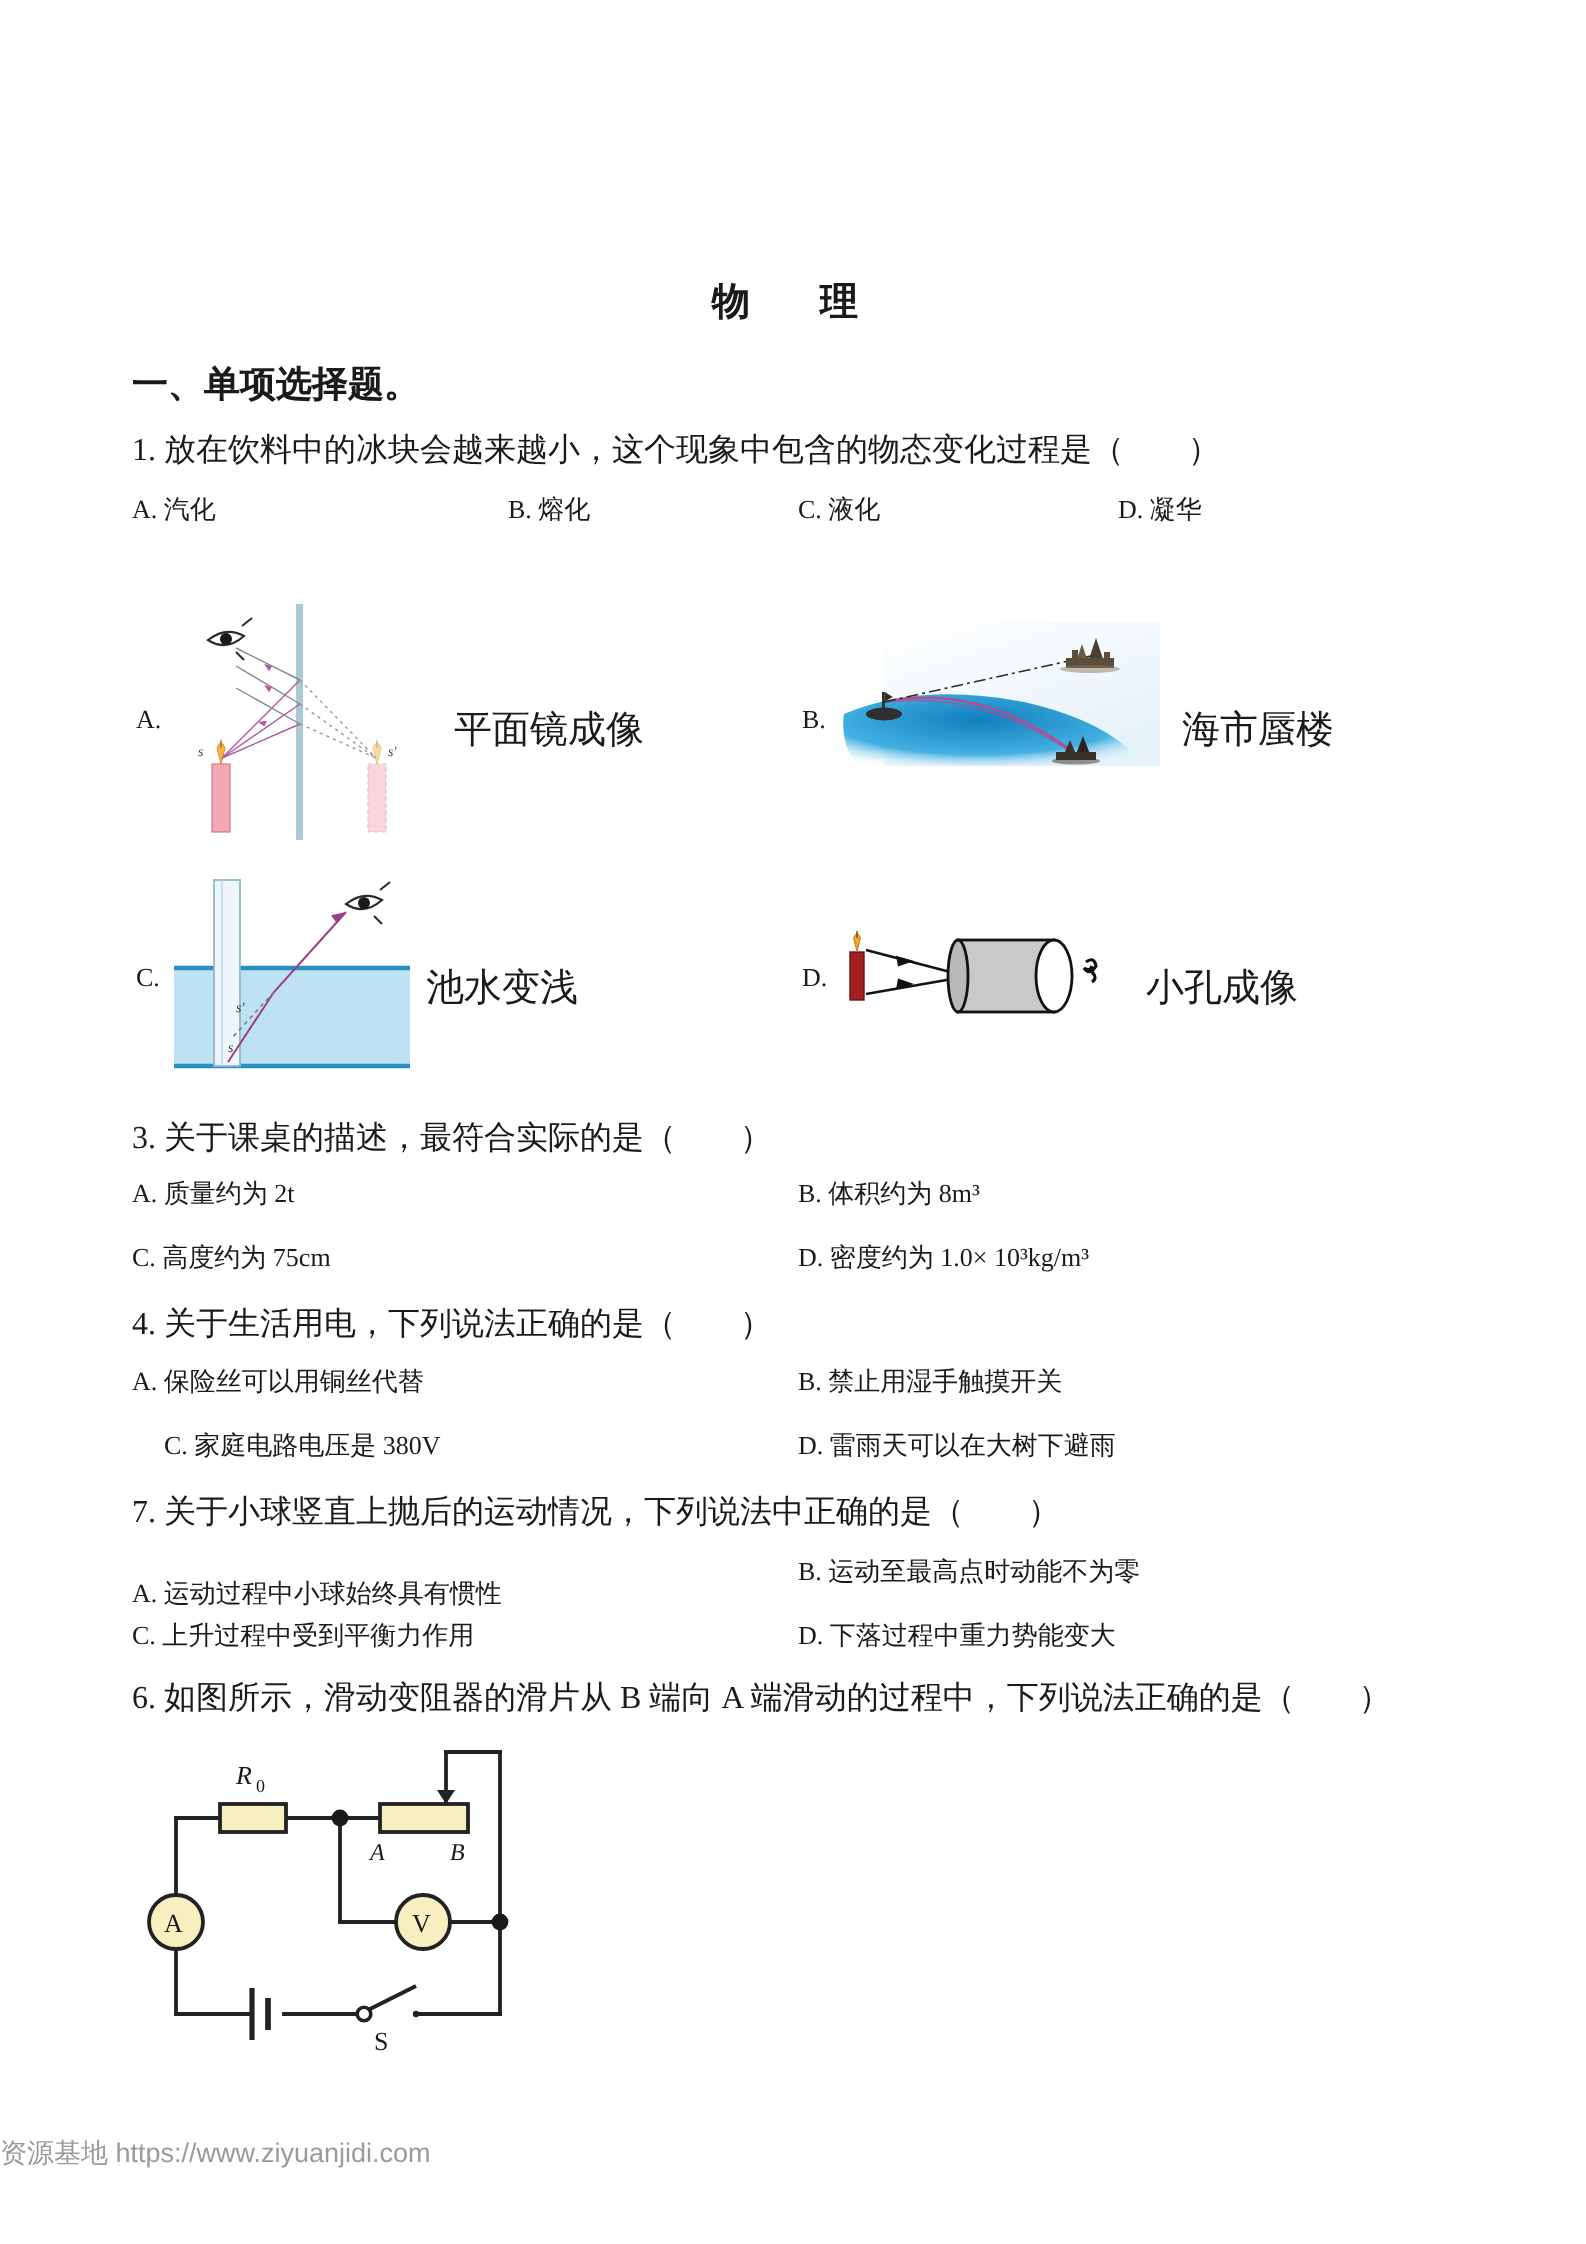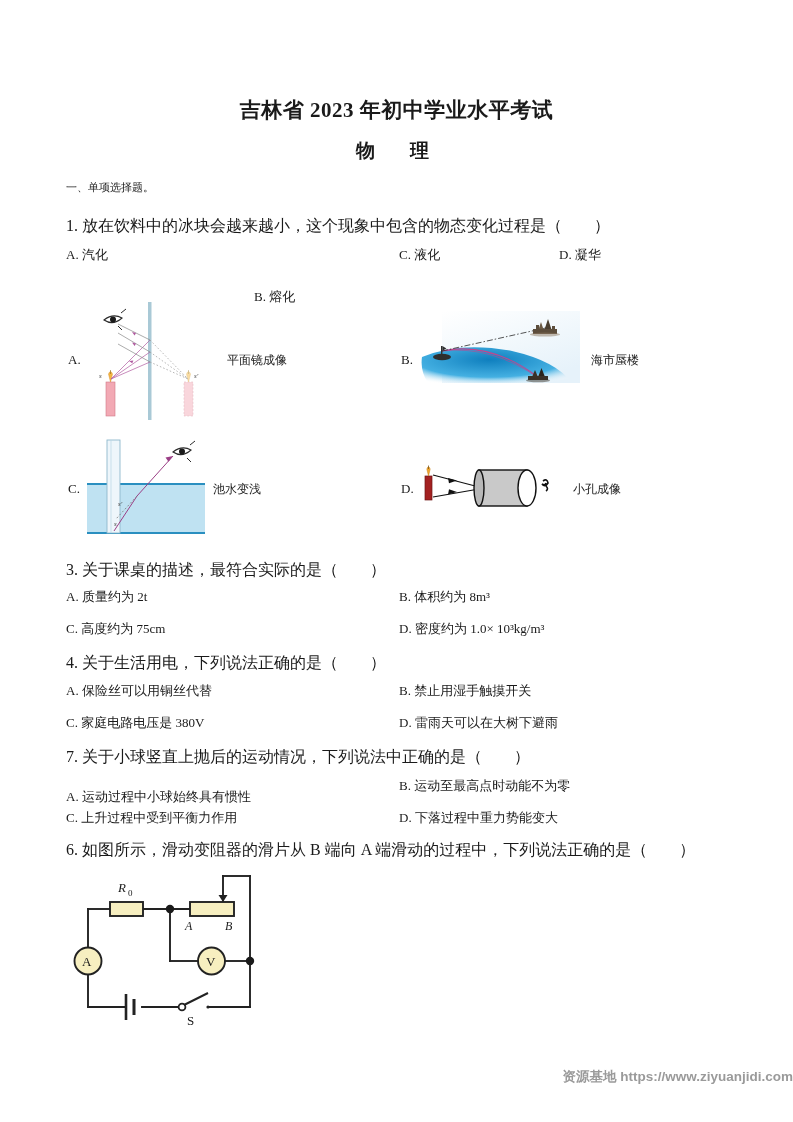--- a/index.html
+++ b/index.html
@@ -36,69 +36,67 @@
     left: 0; top: 138px;
     width: 793px;
     text-align: center;
     font-size: 19px;
     font-weight: bold;
     letter-spacing: 8px;
   }
   .section-heading {
     position: absolute;
     left: 66px; top: 180px;
-    font-size: 11px;
-    font-weight: normal;
+    font-size: 18px;
+    font-weight: bold;
   }
   .qtext {
     position: absolute;
     font-size: 16px;
     line-height: 1.5;
     white-space: nowrap;
   }
   .opt {
     position: absolute;
     font-size: 13px;
     white-space: nowrap;
   }
   .caption {
     position: absolute;
-    font-size: 12px;
+    font-size: 19px;
     white-space: nowrap;
   }
   .optlabel {
     position: absolute;
     font-size: 13px;
   }
   .footer {
     position: absolute;
     left: 0; top: 1068px;
     width: 793px;
-    text-align: right;
+    text-align: left;
     font-size: 13.5px;
     color: #9a9a9a;
     font-family: "Liberation Sans", sans-serif;
-    font-weight: bold;
   }
   .fig { position: absolute; }
   svg { display: block; overflow: visible; }
 </style>
 </head>
 <body>
 
 <div class="page">
 
-  <div class="doc-title">吉林省 2023 年初中学业水平考试</div>
   <div class="doc-subject">物　理</div>
 
   <div class="section-heading">一、单项选择题。</div>
 
   <div class="qtext" style="left:66px; top:214px;">1. 放在饮料中的冰块会越来越小，这个现象中包含的物态变化过程是（　　）</div>
   <div class="opt" style="left:66px;  top:246px;">A. 汽化</div>
-  <div class="opt" style="left:254px; top:246px;margin-top:42px;">B. 熔化</div>
+  <div class="opt" style="left:254px; top:246px;">B. 熔化</div>
   <div class="opt" style="left:399px; top:246px;">C. 液化</div>
   <div class="opt" style="left:559px; top:246px;">D. 凝华</div>
 
 
   <div class="optlabel" style="left:68px; top:352px;">A.</div>
   <div class="fig" style="left:88px; top:300px;">
     <svg width="125" height="120" viewBox="0 0 125 120">
 
       <rect x="60" y="2" width="3.5" height="118" fill="#a9c9d6"></rect>
 
@@ -276,21 +274,21 @@
 
   <div class="qtext" style="left:66px; top:558px;">3. 关于课桌的描述，最符合实际的是（　　）</div>
   <div class="opt" style="left:66px;  top:588px;">A. 质量约为 2t</div>
   <div class="opt" style="left:399px; top:588px;">B. 体积约为 8m³</div>
   <div class="opt" style="left:66px;  top:620px;">C. 高度约为 75cm</div>
   <div class="opt" style="left:399px; top:620px;">D. 密度约为 1.0× 10³kg/m³</div>
 
   <div class="qtext" style="left:66px; top:651px;">4. 关于生活用电，下列说法正确的是（　　）</div>
   <div class="opt" style="left:66px;  top:682px;">A. 保险丝可以用铜丝代替</div>
   <div class="opt" style="left:399px; top:682px;">B. 禁止用湿手触摸开关</div>
-  <div class="opt" style="left:66px;  top:714px;">C. 家庭电路电压是 380V</div>
+  <div class="opt" style="left:82px;  top:714px;">C. 家庭电路电压是 380V</div>
   <div class="opt" style="left:399px; top:714px;">D. 雷雨天可以在大树下避雨</div>
 
   <div class="qtext" style="left:66px; top:745px;">7. 关于小球竖直上抛后的运动情况，下列说法中正确的是（　　）</div>
   <div class="opt" style="left:66px;  top:788px;text-align:right;">A. 运动过程中小球始终具有惯性</div>
   <div class="opt" style="left:399px; top:777px;">B. 运动至最高点时动能不为零</div>
   <div class="opt" style="left:66px;  top:809px;">C. 上升过程中受到平衡力作用</div>
   <div class="opt" style="left:399px; top:809px;">D. 下落过程中重力势能变大</div>
 
   <div class="qtext" style="left:66px; top:838px;">6. 如图所示，滑动变阻器的滑片从 B 端向 A 端滑动的过程中，下列说法正确的是（　　）</div>
 

